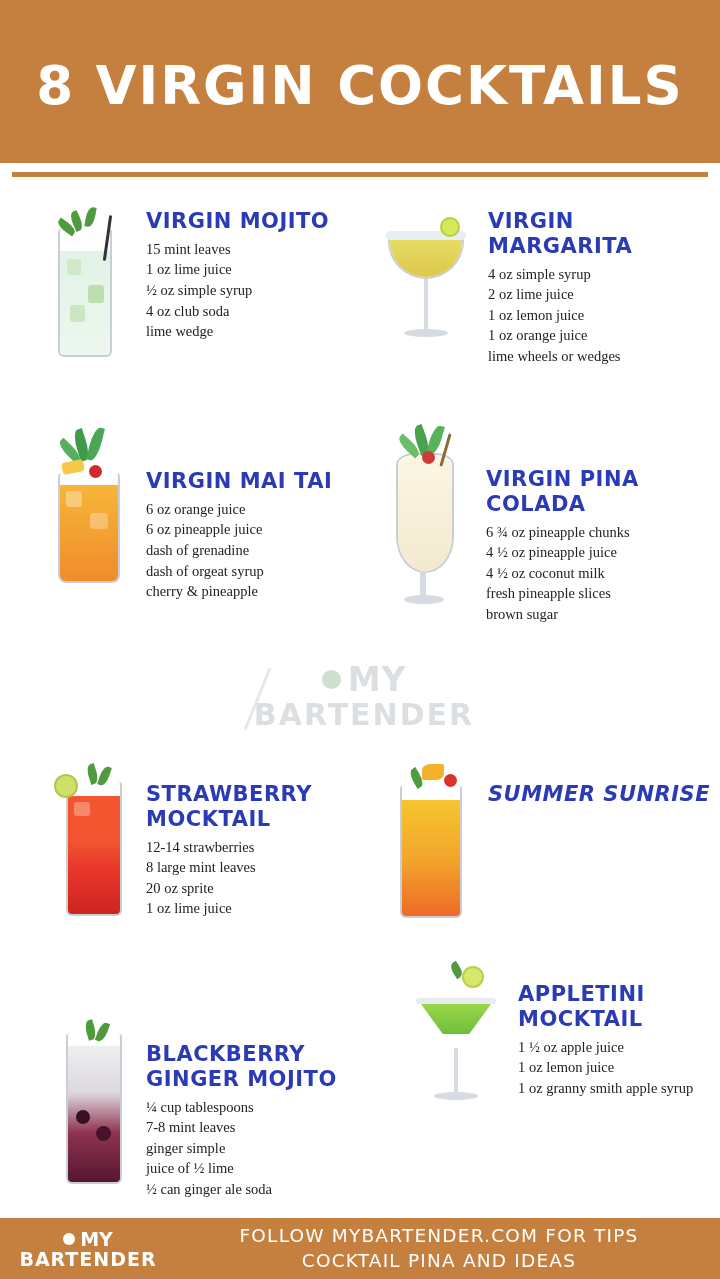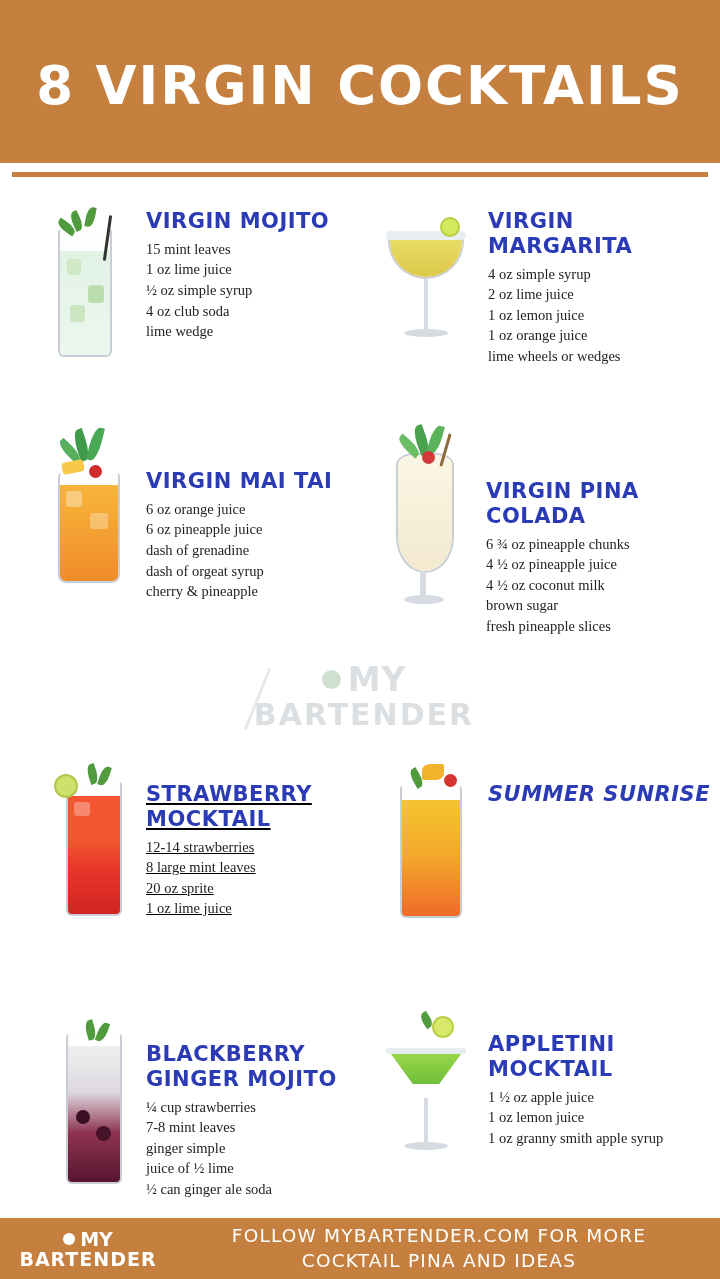--- a/index.html
+++ b/index.html
@@ -327,27 +327,27 @@
         <div class="stem2"></div>
         <div class="foot2"></div>
       </div>
       <div class="garnish-leaf" style="left:38px; top:0px; width:11px; height:30px; transform:rotate(-20deg); background:#4aa14e;"></div>
       <div class="garnish-leaf" style="left:52px; top:0px; width:11px; height:30px; transform:rotate(16deg); background:#59b35a;"></div>
       <div class="garnish-leaf" style="left:26px; top:8px; width:10px; height:26px; transform:rotate(-48deg); background:#6bbd66;"></div>
       <div class="straw" style="left:66px; top:8px; height:34px; background:#8a6b3a; transform:rotate(16deg);"></div>
       <div class="cherry" style="left:44px; top:26px; background:#d23a3a;"></div>
     </div>
     <div class="rtext" style="margin-left:8px; padding-top:42px;">
-      <div class="rtitle" style="max-width:230px; white-space:normal;margin-top:12px;">VIRGIN PINA COLADA</div>
+      <div class="rtitle" style="max-width:230px; white-space:normal;">VIRGIN PINA COLADA</div>
       <div class="ringredients">
         <div>6 ¾ oz pineapple chunks</div>
         <div>4 ½ oz pineapple juice</div>
         <div>4 ½ oz coconut milk</div>
+        <div>fresh pineapple slices</div>
         <div>brown sugar</div>
-        <div>fresh pineapple slices</div>
       </div>
     </div>
   </div>
 
   <div class="watermark">
     <div class="wm-slash"></div>
     <div class="wm-top">
       <div class="wm-dot"></div>
       <div class="wm-my">MY</div>
     </div>
@@ -357,21 +357,21 @@
   <div class="recipe" style="left:40px; top:760px; width:330px;">
     <div class="glass" style="width:96px; height:160px;">
       <div class="tumbler" style="position:absolute; left:26px; top:22px; width:56px; height:134px;">
         <div class="liquid" style="height:118px; background:linear-gradient(to bottom,#f2552f 0%,#f2552f 38%,#e8362b 62%,#cf2420 100%);"></div>
         <div style="position:absolute; left:6px; top:20px; width:16px; height:14px; background:rgba(255,255,255,0.3); border-radius:3px;"></div>
       </div>
       <div class="citrus" style="left:14px; top:14px; width:24px; height:24px; background:#cfe06a; border-color:#b2c64c;"></div>
       <div class="garnish-leaf" style="left:48px; top:4px; transform:rotate(-18deg);"></div>
       <div class="garnish-leaf" style="left:60px; top:6px; transform:rotate(18deg);"></div>
     </div>
-    <div class="rtext" style="margin-left:10px; padding-top:22px;text-decoration:underline;">
+    <div class="rtext" style="margin-left:10px; padding-top:22px;">
       <div class="rtitle" style="max-width:200px; white-space:normal;">STRAWBERRY MOCKTAIL</div>
       <div class="ringredients">
         <div>12-14 strawberries</div>
         <div>8 large mint leaves</div>
         <div>20 oz sprite</div>
         <div>1 oz lime juice</div>
       </div>
     </div>
   </div>
 
@@ -395,30 +395,30 @@
         <div class="liquid" style="height:136px; background:linear-gradient(to bottom,#efefef 0%,#ddd9e0 34%,#8e3350 64%,#57152f 100%);"></div>
         <div style="position:absolute; left:8px; top:76px; width:14px; height:14px; background:#3a0f24; border-radius:50%;"></div>
         <div style="position:absolute; left:28px; top:92px; width:15px; height:15px; background:#46132b; border-radius:50%;"></div>
       </div>
       <div class="garnish-leaf" style="left:46px; top:0px; transform:rotate(-16deg);"></div>
       <div class="garnish-leaf" style="left:58px; top:2px; transform:rotate(20deg);"></div>
     </div>
     <div class="rtext" style="margin-left:10px; padding-top:22px;">
       <div class="rtitle" style="max-width:210px; white-space:normal;">BLACKBERRY GINGER MOJITO</div>
       <div class="ringredients">
-        <div>¼ cup strawberries</div>
+        <div>¼ cup tablespoons</div>
         <div>7-8 mint leaves</div>
         <div>ginger simple</div>
         <div>juice of ½ lime</div>
         <div>½ can ginger ale soda</div>
       </div>
     </div>
   </div>
 
-  <div class="recipe" style="left:378px; top:1010px; width:340px;">
+  <div class="recipe" style="left:378px; top:960px; width:340px;justify-content:flex-end;">
     <div class="glass" style="width:100px; height:160px;">
       <div class="coupe" style="position:absolute; left:6px; top:22px;">
         <div class="vshape">
           <div style="position:absolute; left:0; right:0; top:0; height:34px; background:linear-gradient(to bottom,#9fd94a,#6fbf3c);"></div>
         </div>
         <div style="position:absolute; top:16px; left:2px; width:80px; height:6px; background:#e6ecef; border-radius:4px;"></div>
         <div class="stem" style="top:66px; height:46px;"></div>
         <div class="foot" style="top:110px;"></div>
       </div>
       <div class="citrus" style="left:54px; top:6px; width:22px; height:22px; background:#d7e86a; border-color:#b9cf49;"></div>
@@ -436,18 +436,18 @@
 
   <div class="footer">
     <div class="footer-logo">
       <div class="fl-top">
         <div class="fl-dot"></div>
         <div class="fl-my">MY</div>
       </div>
       <div class="fl-bar">BARTENDER</div>
     </div>
     <div class="footer-text">
-      <div>FOLLOW MYBARTENDER.COM FOR MORE</div>
+      <div>FOLLOW MYBARTENDER.COM FOR TIPS</div>
       <div>COCKTAIL PINA AND IDEAS</div>
     </div>
   </div>
 
 </div>
 
 </body></html>

